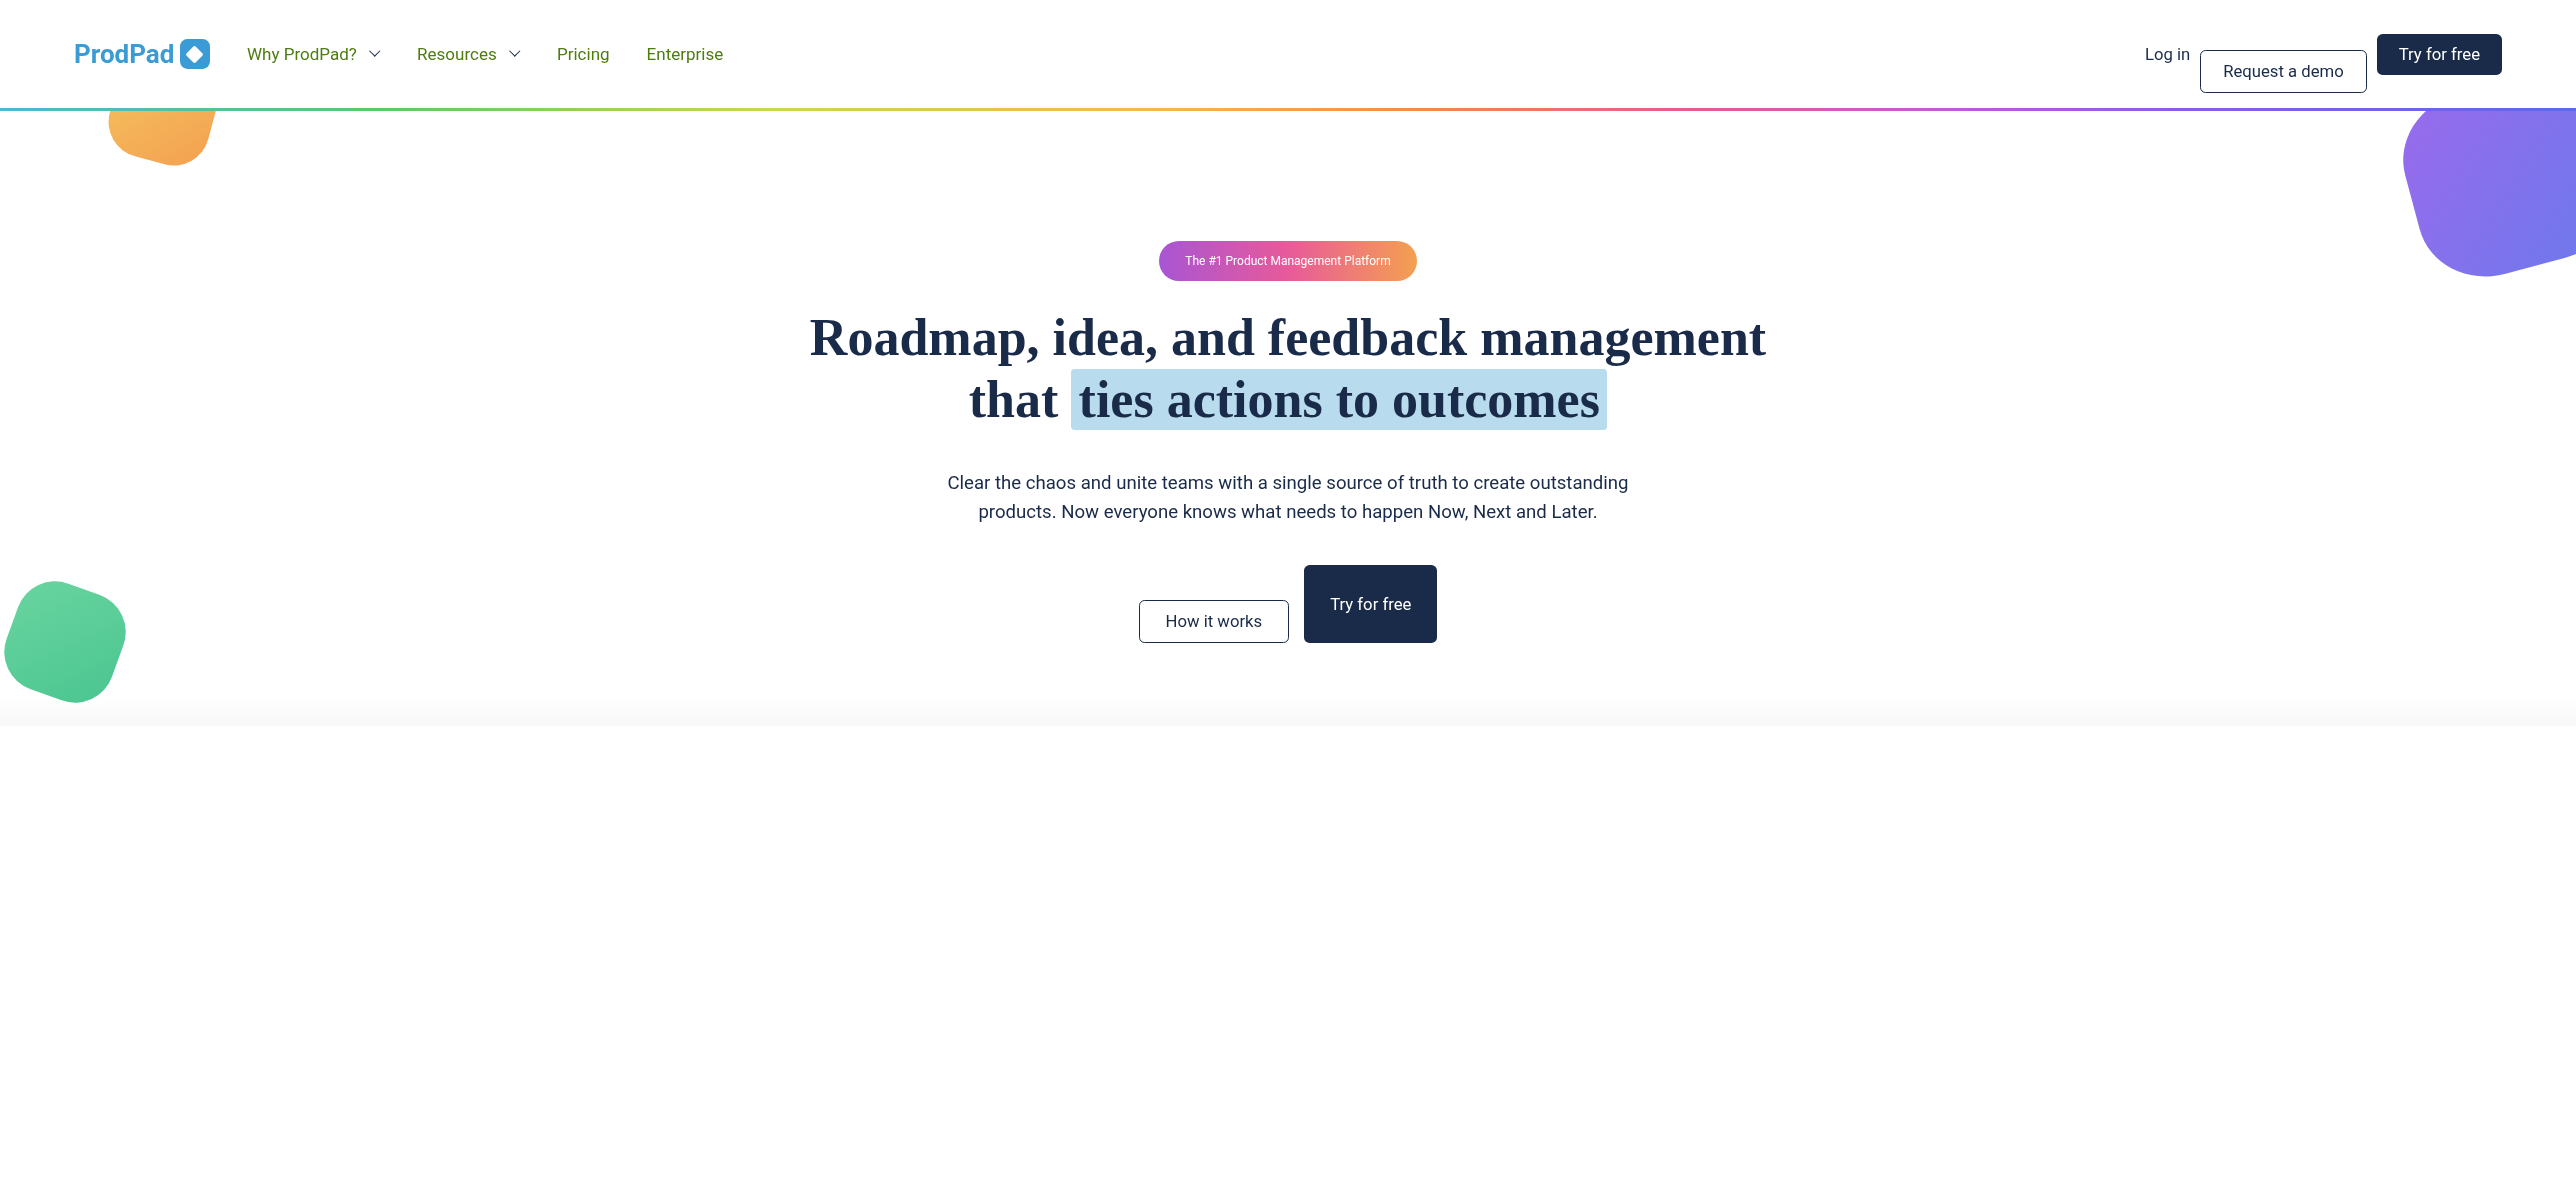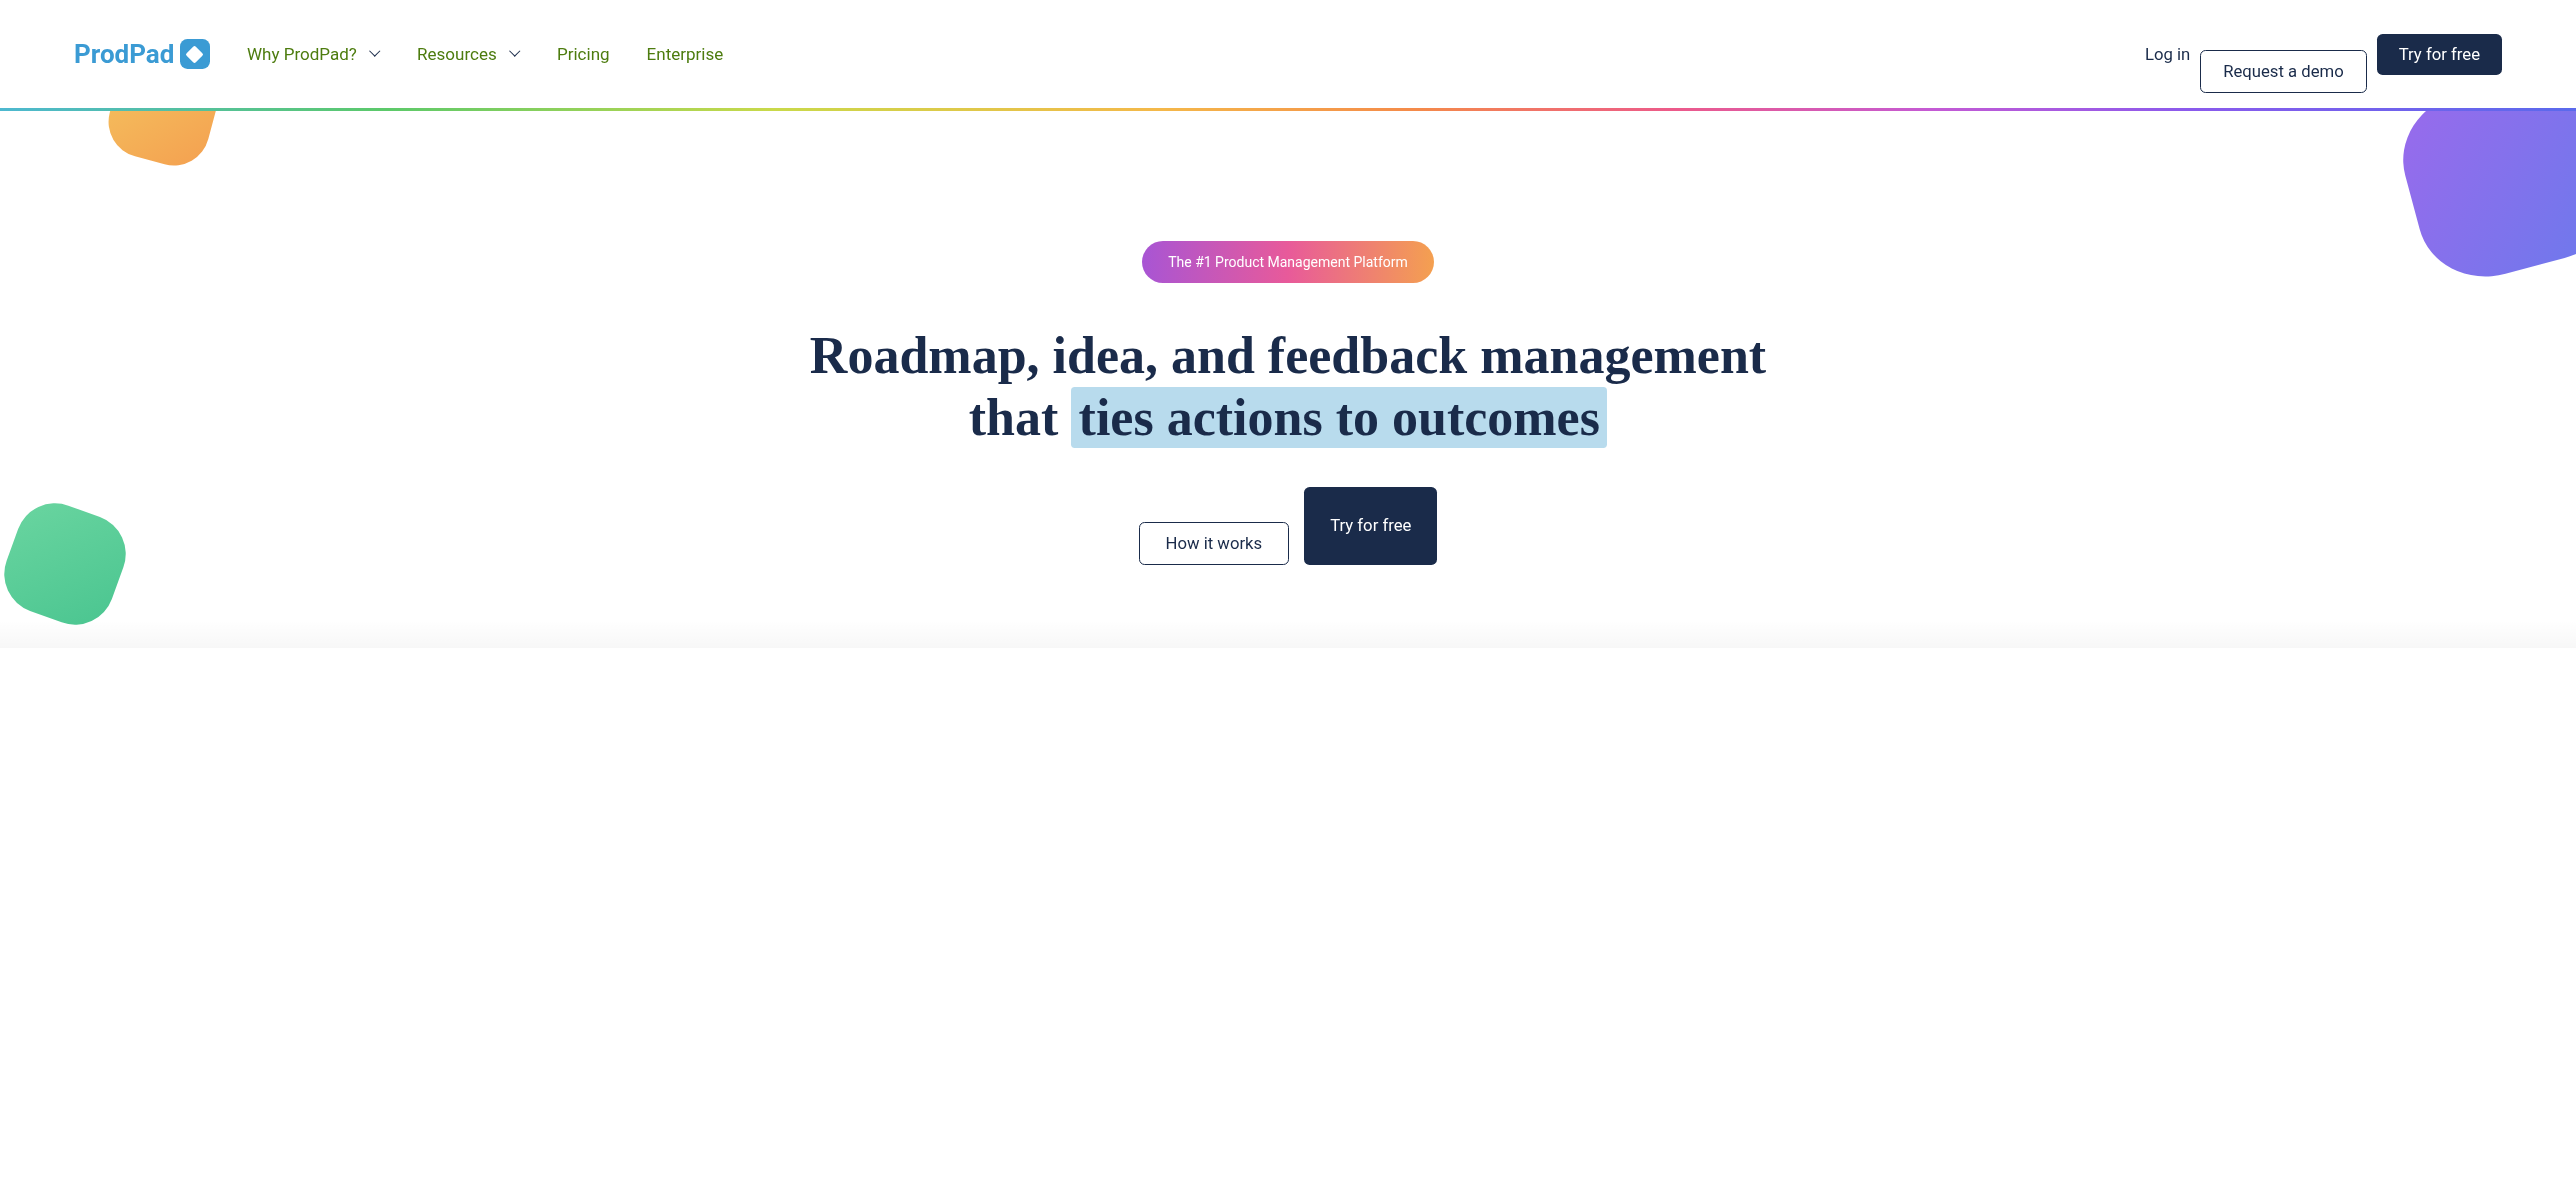--- a/index.html
+++ b/index.html
@@ -139,22 +139,22 @@
       padding: 130px 56px 74px;
       overflow: hidden;
     }
     
     .badge {
       display: inline-block;
       padding: 13px 26px;
       border-radius: 37px;
       background: linear-gradient(90deg, #a855d4 0%, #e85a9a 50%, #f4a050 100%);
       color: #fff;
-      font-size: 14px;
-      margin-bottom: 42px;
+      font-size: 12px;
+      margin-bottom: 26px;
     }
     
     .hero-title {
       font-family: Georgia, 'Times New Roman', serif;
       font-size: 52px;
       font-weight: 700;
       color: #1a2b4a;
       line-height: 1.2;
       max-width: 1022px;
       margin: 0 auto 37px;
@@ -264,20 +264,21 @@
   <div class="blob blob-orange"></div>
   <div class="blob blob-purple"></div>
   <div class="blob blob-green"></div>
   
   <div class="badge">The #1 Product Management Platform</div>
   
   <h1 class="hero-title">
     <span>Roadmap, idea, and feedback management that </span><span class="highlight">ties actions to outcomes</span>
   </h1>
   
+  <p class="hero-subtitle">Clear the chaos and unite teams with a single source of truth to create outstanding products. Now everyone knows what needs to happen Now, Next and Later.</p>
   
   <div class="hero-actions">
     <button class="btn btn-outline">How it works</button>
     <button class="btn btn-primary">Try for free</button>
   </div>
 </section>
 
 <div class="bottom-shadow"></div>
 
 

